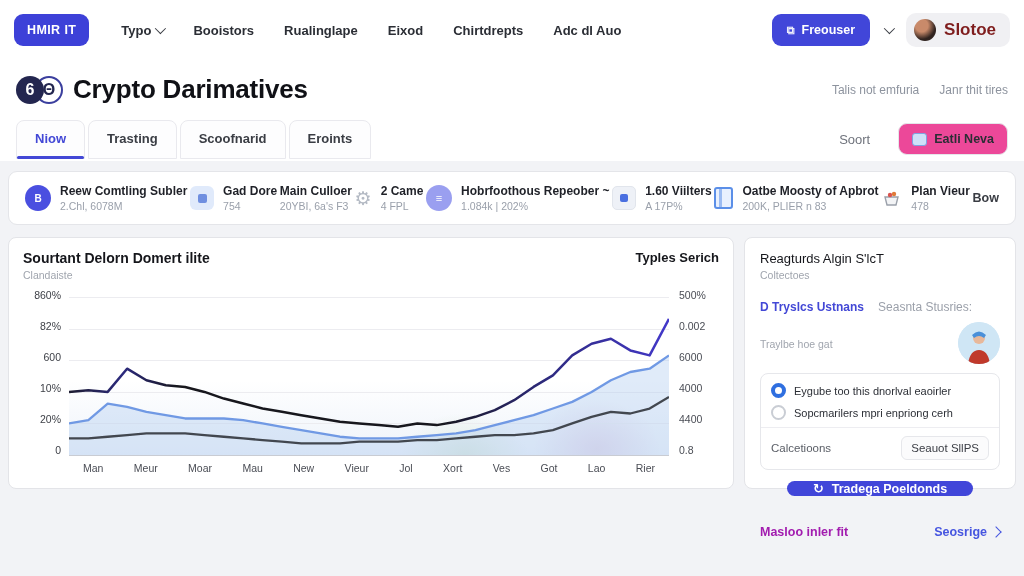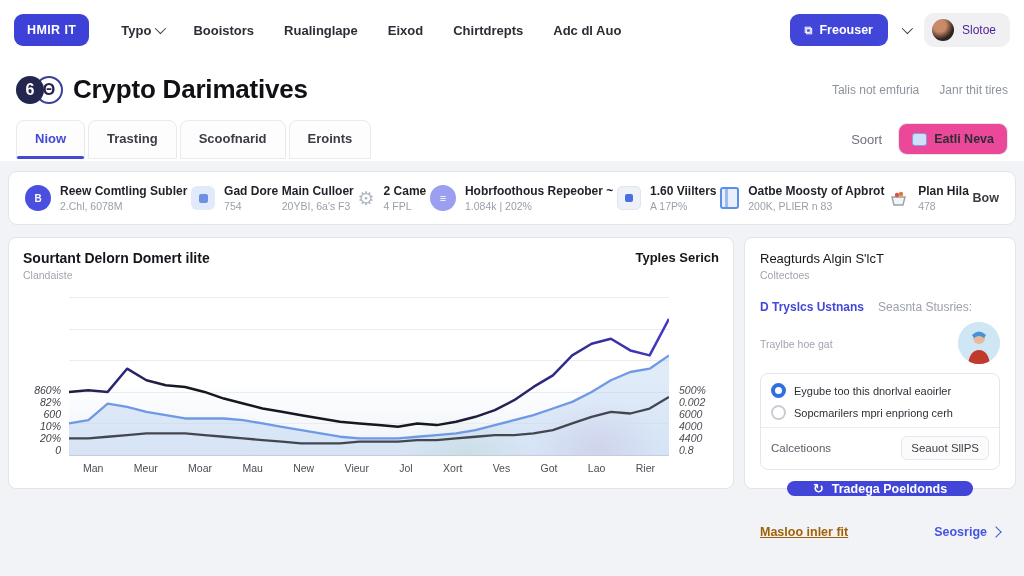--- a/index.html
+++ b/index.html
@@ -11,39 +11,39 @@
   .topnav { display:flex; align-items:center; height:60px; padding:0 14px; background:#fff; }
   .logo { background:#3d41d8; color:#fff; font-weight:bold; font-size:12.5px; padding:9px 13px; border-radius:9px; letter-spacing:.4px; cursor:pointer; }
   .nav-items { display:flex; align-items:center; gap:30px; margin-left:32px; flex:1; }
   .nav-item { font-size:13px; font-weight:600; color:#2b2e35; display:flex; align-items:center; gap:4px; cursor:pointer; }
   .chev { width:8px; height:8px; border-right:1.6px solid #3a3d44; border-bottom:1.6px solid #3a3d44; transform:rotate(45deg) translateY(-2px); display:inline-block; }
   .nav-right { display:flex; align-items:center; gap:14px; }
   .btn-primary { display:flex; align-items:center; gap:7px; background:#4146d9; color:#fff; border:none; font-size:12.5px; font-weight:600; padding:9px 15px; border-radius:9px; cursor:pointer; font-family:inherit; }
   .btn-icon { font-size:11px; opacity:.9; }
   .profile-pill { display:flex; align-items:center; gap:8px; background:#f0f0f3; border-radius:10px; padding:6px 14px 6px 8px; cursor:pointer; }
   .avatar-sm { width:22px; height:22px; border-radius:50%; background:radial-gradient(circle at 35% 30%, #c98a6a 0 30%, #30231f 65%); }
-  .profile-name { color:#4c1d95; font-size:12px; font-weight:400; }
+  .profile-name { color:#7f1d1d; font-size:17px; font-weight:700; }
 
   
   .title-row { display:flex; justify-content:space-between; align-items:center; padding:14px 16px 4px; background:#fff; }
   .title-left { display:flex; align-items:center; }
   .coin { width:28px; height:28px; border-radius:50%; display:flex; align-items:center; justify-content:center; font-weight:bold; font-size:16px; }
   .coin1 { background:#23264f; color:#fff; z-index:2; }
   .coin2 { background:#fff; color:#23264f; border:2.5px solid #3b3f9e; margin-left:-9px; z-index:1; }
   h1 { font-size:26px; font-weight:800; margin-left:10px; letter-spacing:-.2px; color:#101116; }
   .title-links { display:flex; gap:20px; font-size:12px; color:#8d939e; }
   .title-links span { cursor:pointer; }
 
   
   .tabs-row { display:flex; justify-content:space-between; align-items:center; padding:8px 16px 0; background:#fff; height:52px; }
   .tabs { display:flex; gap:3px; }
   .tab { background:#fdfdfe; border:1px solid #e9e9ee; border-radius:8px 8px 0 0; padding:10px 18px 12px; font-size:13px; font-weight:600; color:#3a3d44; position:relative; cursor:pointer; }
   .tab.active { color:#4348d6; }
   .tab.active::after { content:""; position:absolute; left:0; right:0; bottom:-1px; height:3px; background:#4348d6; border-radius:2px; }
-  .tabs-right { display:flex; align-items:center; gap:16px; }
+  .tabs-right { display:flex; align-items:center; gap:28px; }
   .sort-label { font-size:13px; color:#6f737c; cursor:pointer; }
   .btn-light { display:flex; align-items:center; gap:7px; background:#ec4899; border:1px solid #e5e6ea; border-radius:9px; padding:8px 13px; font-size:12.5px; font-weight:600; color:#2b2e35; cursor:pointer; font-family:inherit; }
   .mini-ic { width:15px; height:13px; background:#cfe0f8; border:1px solid #7ea3e0; border-radius:3px; display:inline-block; }
 
   
   .stats-bar { margin:10px 8px 0; background:#fff; border:1px solid #e4e5e9; border-radius:9px; height:54px; display:flex; align-items:center; padding:0 16px; justify-content:space-between; }
   .stat { display:flex; align-items:center; gap:9px; }
   .stat-label { font-size:12px; font-weight:700; color:#1f2128; white-space:nowrap; }
   .stat-sub { font-size:10.5px; color:#9aa0ab; margin-top:2px; white-space:nowrap; }
   .sic { flex:none; display:flex; align-items:center; justify-content:center; }
@@ -62,21 +62,21 @@
   .content { display:flex; gap:10px; margin:12px 8px 0; height:252px; }
   .card { background:#fff; border:1px solid #e3e4e8; border-radius:8px; }
 
   
   .chart-card { flex:1; padding:12px 14px 8px; display:flex; flex-direction:column; }
   .chart-head { display:flex; justify-content:space-between; align-items:flex-start; }
   .chart-title { font-size:14px; font-weight:700; color:#15161b; }
   .chart-sub { font-size:10.5px; color:#a0a5ae; margin-top:3px; }
   .chart-right-label { font-size:13px; font-weight:700; color:#15161b; cursor:pointer; }
   .chart-wrap { flex:1; display:grid; grid-template-columns:46px 1fr 50px; grid-template-rows:1fr 24px; margin-top:8px; }
-  .yaxis { display:flex; flex-direction:column; justify-content:flex-end; font-size:10.5px; color:#3c3f46; padding:0 8px 0 0; text-align:right;font-style:italic; }
+  .yaxis { display:flex; flex-direction:column; justify-content:space-between; font-size:10.5px; color:#3c3f46; padding:0 8px 0 0; text-align:right; }
   .yaxis.right { text-align:left; padding:0 0 0 10px; color:#4a4d55; }
   .plot { position:relative; border-bottom:1px solid #c9ccd3;
     background:
       radial-gradient(90px 70px at 88% 96%, rgba(214,185,215,.45), rgba(214,185,215,0) 70%),
       radial-gradient(90px 60px at 66% 100%, rgba(196,221,186,.4), rgba(196,221,186,0) 70%),
       linear-gradient(to bottom, #ffffff 55%, #eef3fa 100%);
   }
   .gridline { position:absolute; left:0; right:0; height:1px; background:#ececf0; }
   .plot svg { position:absolute; inset:0; width:100%; height:100%; }
   .xaxis { grid-column:2 / 3; display:flex; justify-content:space-between; align-items:center; padding:11px 14px; font-size:10.5px; color:#4a4d55; }
@@ -99,21 +99,21 @@
   .radio { width:15px; height:15px; border-radius:50%; border:2px solid #c9cdd4; flex:none; cursor:pointer; }
   .radio.sel { border:4.5px solid #2f6fe0; }
   .opt-label { font-size:11px; color:#2c2f36; white-space:nowrap; overflow:hidden; }
   .opt-divider { height:1px; background:#ededf1; margin:2px -10px 0; }
   .calc-row { display:flex; justify-content:space-between; align-items:center; padding:8px 0 9px; }
   .calc-label { font-size:11.5px; color:#5a5e66; }
   .calc-btn { font-size:11.5px; color:#3a3d44; background:#fbfbfc; border:1px solid #e6e7eb; border-radius:6px; padding:5px 9px; cursor:pointer; font-family:inherit; }
   .cta { margin:11px auto 0; display:flex; align-items:center; gap:8px; background:#4146d9; color:#fff; border:none; border-radius:19px; height:35px; padding:0 26px; font-size:12.5px; font-weight:700; cursor:pointer; font-family:inherit; }
   .cta .ic { font-size:13px; }
   .panel-foot { display:flex; justify-content:space-between; align-items:center; padding-top:9px; }
-  .foot-label { font-size:12.5px; font-weight:600; color:#a16207;text-decoration:underline; }
+  .foot-label { font-size:12.5px; font-weight:600; color:#a21caf; }
   .foot-link { font-size:12.5px; font-weight:700; color:#4655e0; display:flex; align-items:center; gap:5px; cursor:pointer; }
 </style>
 </head>
 <body>
 
 <div class="topzone">
 
   <header class="topnav">
     <div class="logo">HMIR IT</div>
     <nav class="nav-items">
@@ -234,21 +234,21 @@
   </div>
   <div class="stat">
     <span class="sic">
       <svg width="21" height="21" viewBox="0 0 21 21">
         <path d="M4 9 h13 l-2 8 h-9 z" fill="#f3f4f6" stroke="#9aa0aa" stroke-width="1.4"></path>
         <circle cx="9" cy="7" r="2.2" fill="#d9534f"></circle>
         <circle cx="13" cy="6" r="2.2" fill="#e07b39"></circle>
       </svg>
     </span>
     <div>
-        <div class="stat-label">Plan Hila</div>
+        <div class="stat-label">Plan Vieur</div>
          <div class="stat-sub">478</div>
       </div>
   </div>
   <span class="stat-more">Bow</span>
 </section>
 
 <main class="content">
 
   <section class="card chart-card">
     <div class="chart-head">

